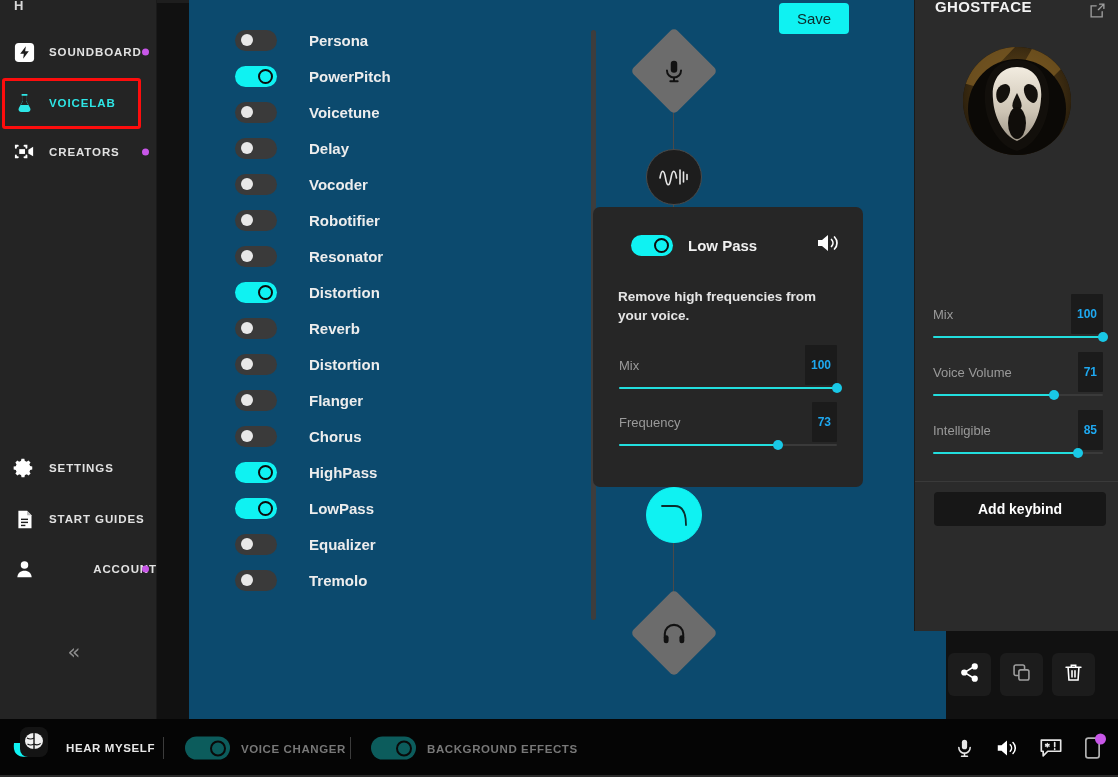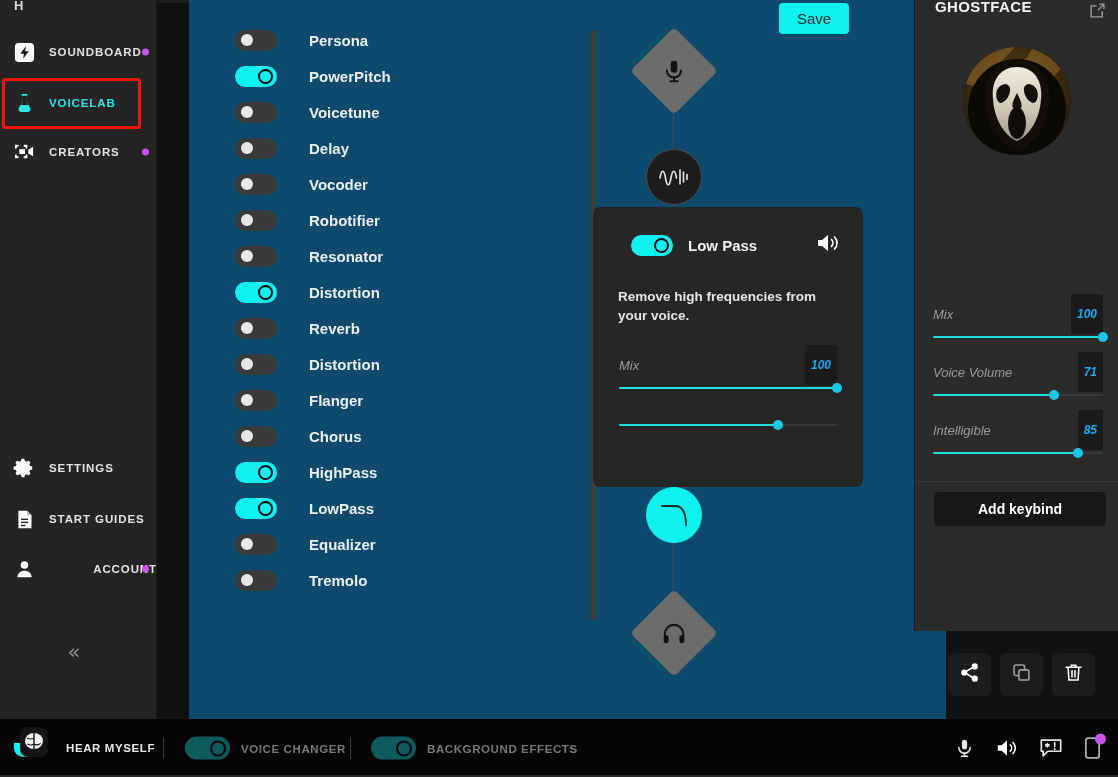--- a/index.html
+++ b/index.html
@@ -169,21 +169,21 @@
   #card-speaker {
     position: absolute; right: 0; top: -3px;
     cursor: pointer;
   }
   #card-desc {
     position: absolute; left: 25px; top: 80px;
     width: 220px;
     font-size: 13.5px; font-weight: bold; line-height: 19px;
     color: #e4e4e4;
   }
-  .slider-block { position: absolute; left: 26px; width: 218px; font-style: italic; }
+  .slider-block { position: absolute; left: 26px; width: 218px; }
   .slider-head {
     display: flex; align-items: center; justify-content: space-between;
     height: 20px;
   }
   .slider-label {
     font-size: 13px; color: #9a9a9a;
   }
   .slider-val {
     background: #1b1b1b; color: #1ea8f0;
     font-size: 12px; font-weight: bold;
@@ -578,20 +578,24 @@
           <span class="slider-label">Mix</span>
           <span class="slider-val">100</span>
         </div>
         <div class="slider-rail">
           <div class="slider-fill" style="width:100%;"></div>
           <div class="slider-thumb" style="left:100%;"></div>
         </div>
       </div>
 
       <div class="slider-block" style="top:205px;">
+        <div class="slider-head">
+          <span class="slider-label">Frequency</span>
+          <span class="slider-val">73</span>
+        </div>
         <div class="slider-rail">
           <div class="slider-fill" style="width:73%;"></div>
           <div class="slider-thumb" style="left:73%;"></div>
         </div>
       </div>
     </div>
   </div>
 
   <div id="right">
     <div id="voice-title">GHOSTFACE</div>

